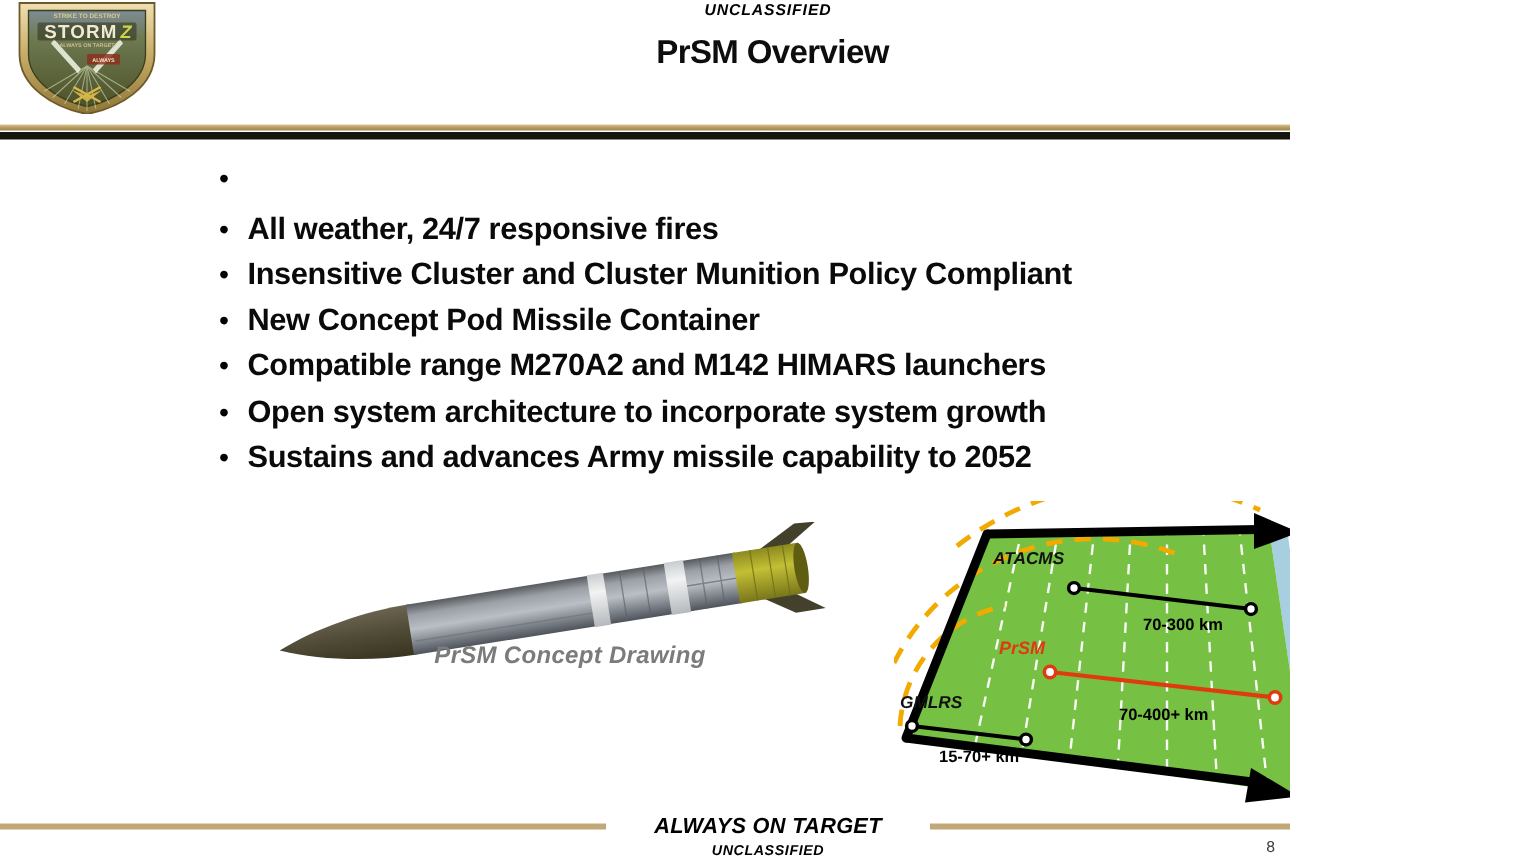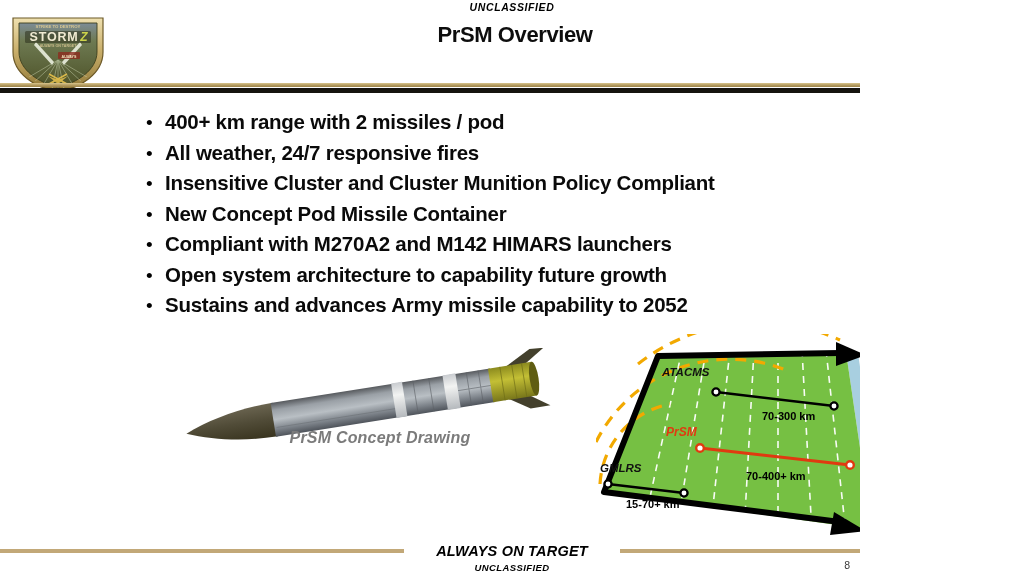--- a/index.html
+++ b/index.html
@@ -45,21 +45,20 @@
     color: #0d0d0d;
   }
 
   
   .logo-wrap {
     position: absolute;
     left: 8px;
     top: 0px;
     width: 100px;
     height: 76px;
-    margin-top: 16px;
   }
 
   
   .divider-gold {
     position: absolute;
     left: 0;
     top: 83px;
     width: 1024px;
     height: 4px;
     background: linear-gradient(to bottom, #d8c48c 0%, #b39a5f 55%, #9c8449 100%);
@@ -243,41 +242,40 @@
   </div>
 
   <div class="slide-title">PrSM Overview</div>
 
   <div class="divider-gold"></div>
   <div class="divider-black"></div>
 
   <div class="bullets">
     <div class="bullet-row">
       <span class="bullet-dot">•</span>
-      <span class="bullet-text">400+ km range with 2 missiles / pod</span>
     </div>
     <div class="bullet-row">
       <span class="bullet-dot">•</span>
       <span class="bullet-text">All weather, 24/7 responsive fires</span>
     </div>
     <div class="bullet-row">
       <span class="bullet-dot">•</span>
       <span class="bullet-text">Insensitive Cluster and Cluster Munition Policy Compliant</span>
     </div>
     <div class="bullet-row">
       <span class="bullet-dot">•</span>
       <span class="bullet-text">New Concept Pod Missile Container</span>
     </div>
     <div class="bullet-row">
       <span class="bullet-dot">•</span>
-      <span class="bullet-text">Compliant with M270A2 and M142 HIMARS launchers</span>
-    </div>
-    <div class="bullet-row">
-      <span class="bullet-dot">•</span>
-      <span class="bullet-text">Open system architecture to capability future growth</span>
+      <span class="bullet-text">Compatible range M270A2 and M142 HIMARS launchers</span>
+    </div>
+    <div class="bullet-row">
+      <span class="bullet-dot">•</span>
+      <span class="bullet-text">Open system architecture to incorporate system growth</span>
     </div>
     <div class="bullet-row">
       <span class="bullet-dot">•</span>
       <span class="bullet-text">Sustains and advances Army missile capability to 2052</span>
     </div>
   </div>
 
   <div class="missile-fig">
     <svg width="420" height="100" viewBox="0 0 420 100" aria-hidden="true">
       <defs>

